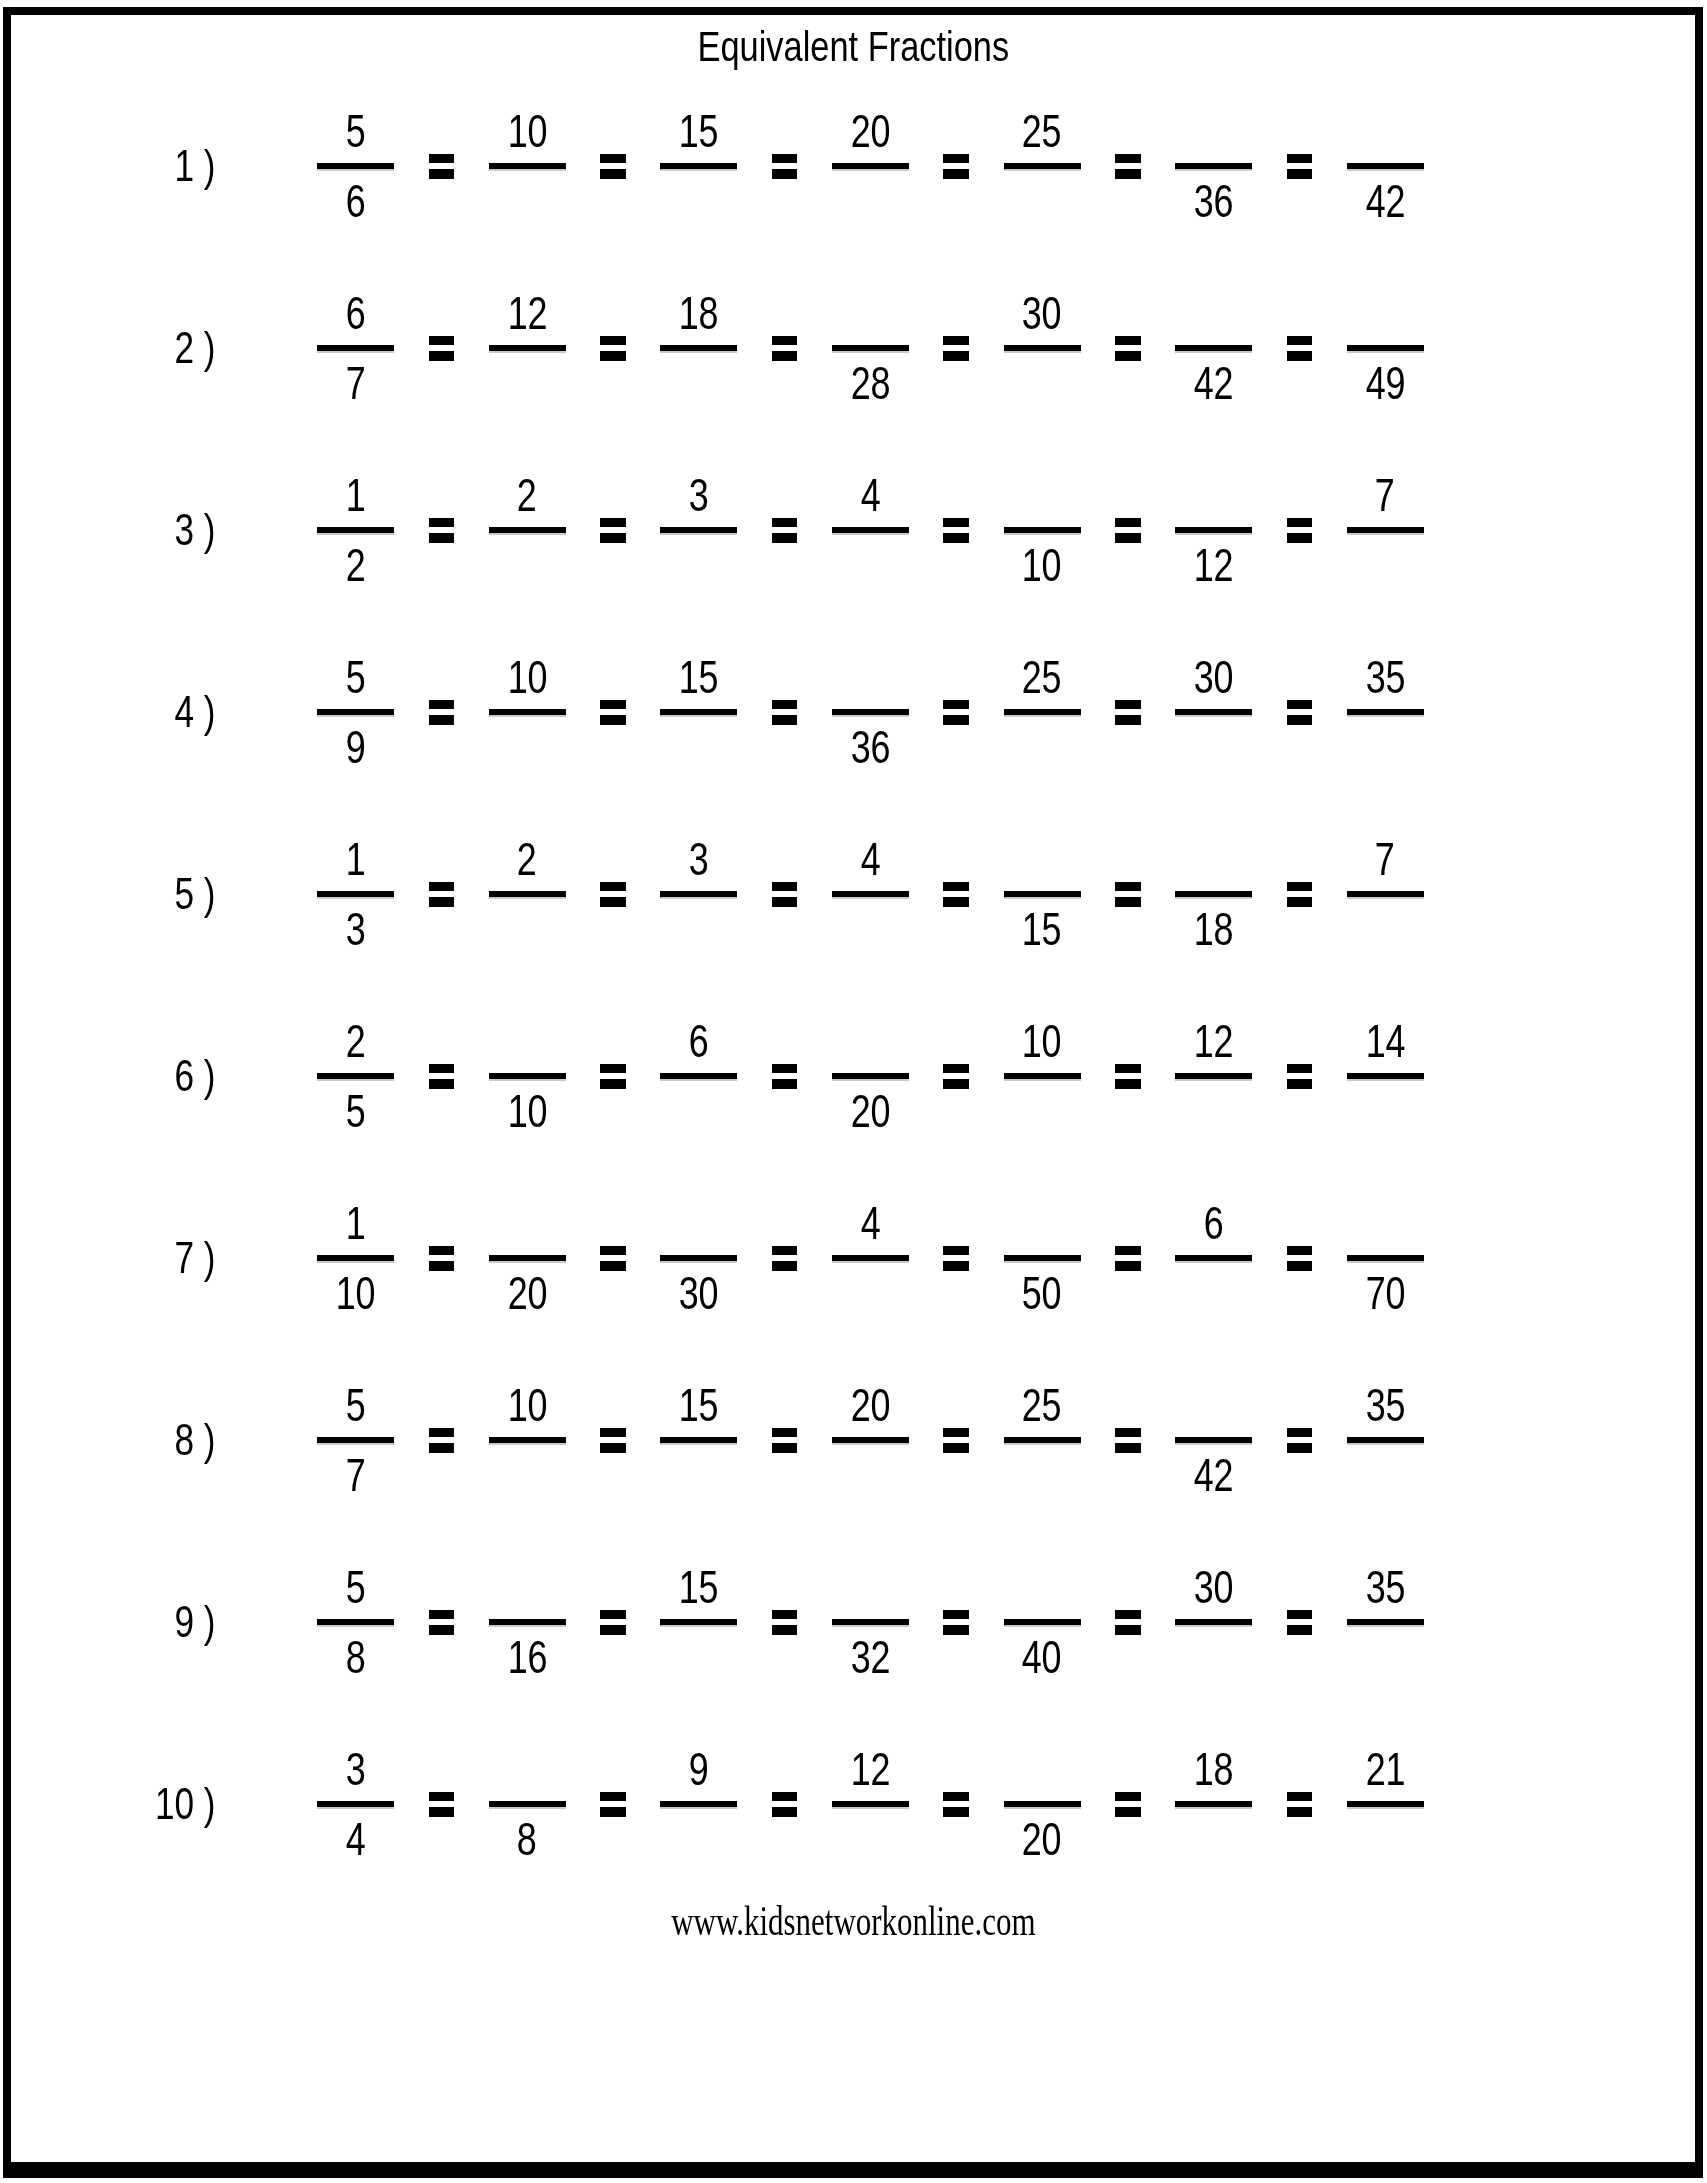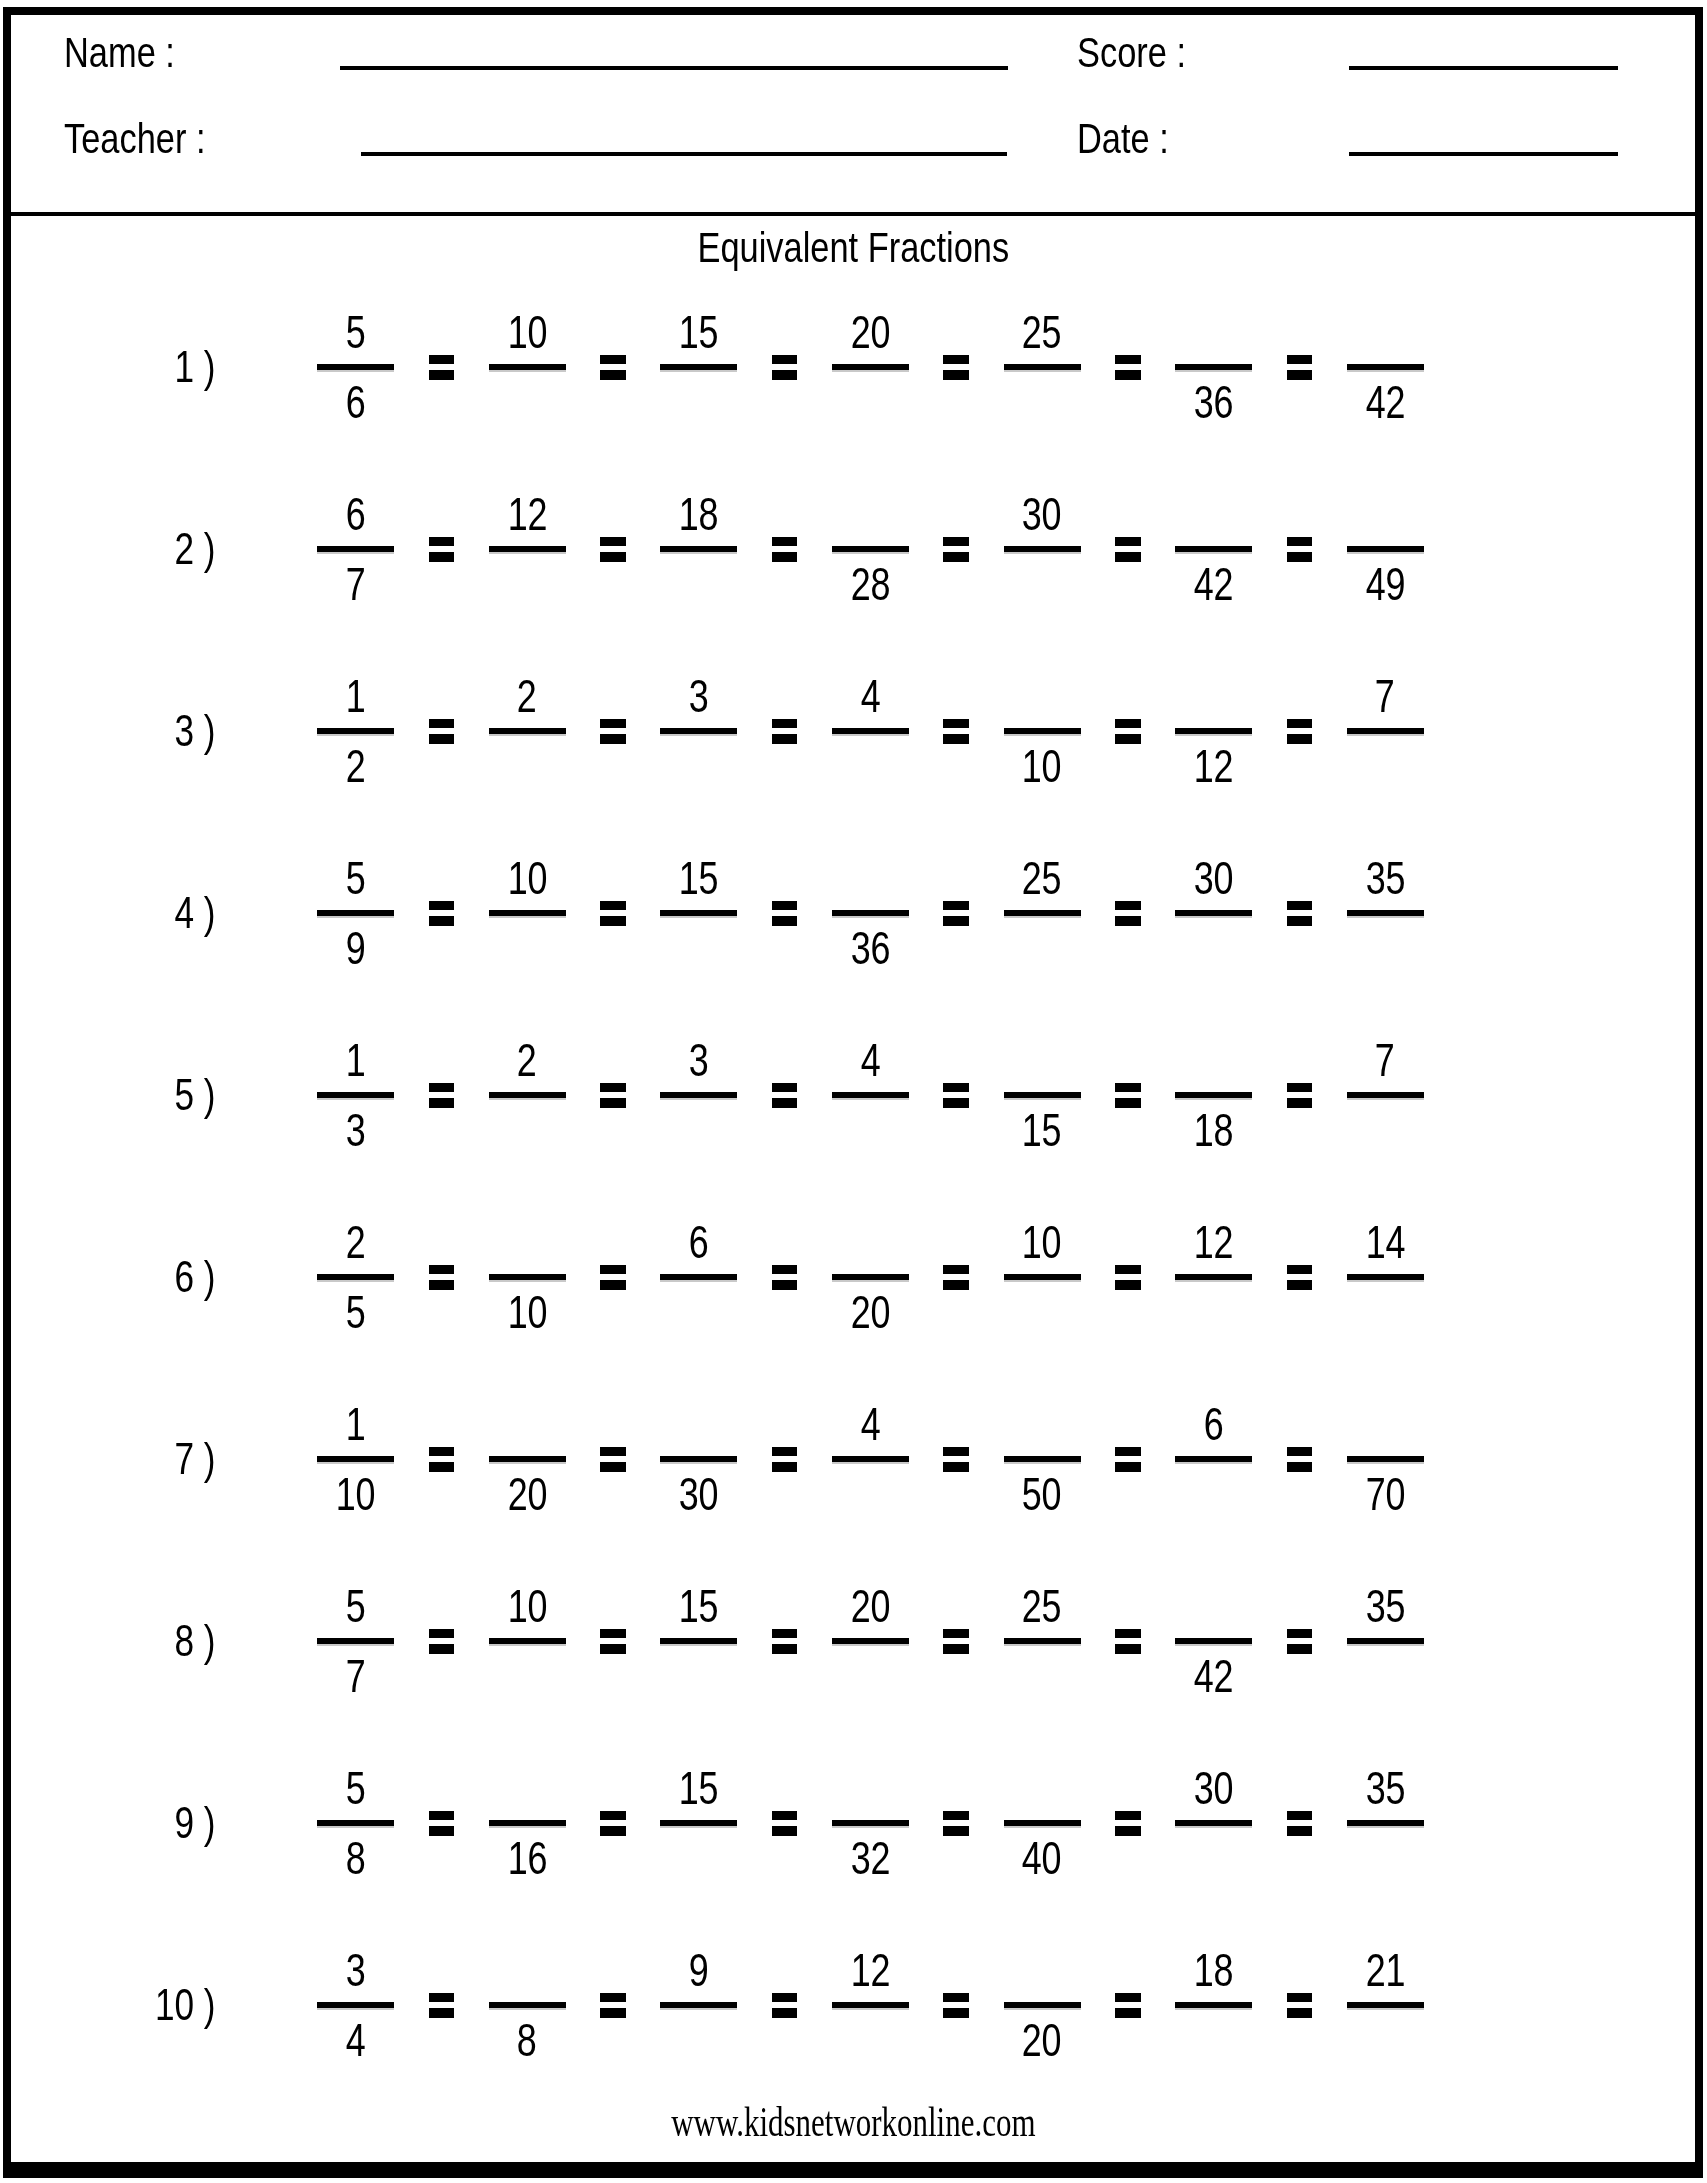--- a/index.html
+++ b/index.html
@@ -97,30 +97,20 @@
     font-size:43px; line-height:44px;
     transform:scaleX(0.72); transform-origin:50% 50%;
   }
 </style>
 </head>
 <body>
 
 <div class="page">
   <div class="sheet">
 
-    <div class="header">
-      <span class="hlabel lbl-name">Name :</span>
-      <span class="hlabel lbl-teacher">Teacher :</span>
-      <span class="hlabel lbl-score">Score :</span>
-      <span class="hlabel lbl-date">Date :</span>
-      <div class="line ln-name"></div>
-      <div class="line ln-teacher"></div>
-      <div class="line ln-score"></div>
-      <div class="line ln-date"></div>
-    </div>
 
     <div class="bodybox">
       <div class="title">Equivalent Fractions</div>
       <div class="problems">
           <div class="row">
     <div class="plabel">1 )</div>
 
   <div class="frac">
       <span class="num">5</span>
       <span class="bar"></span>

